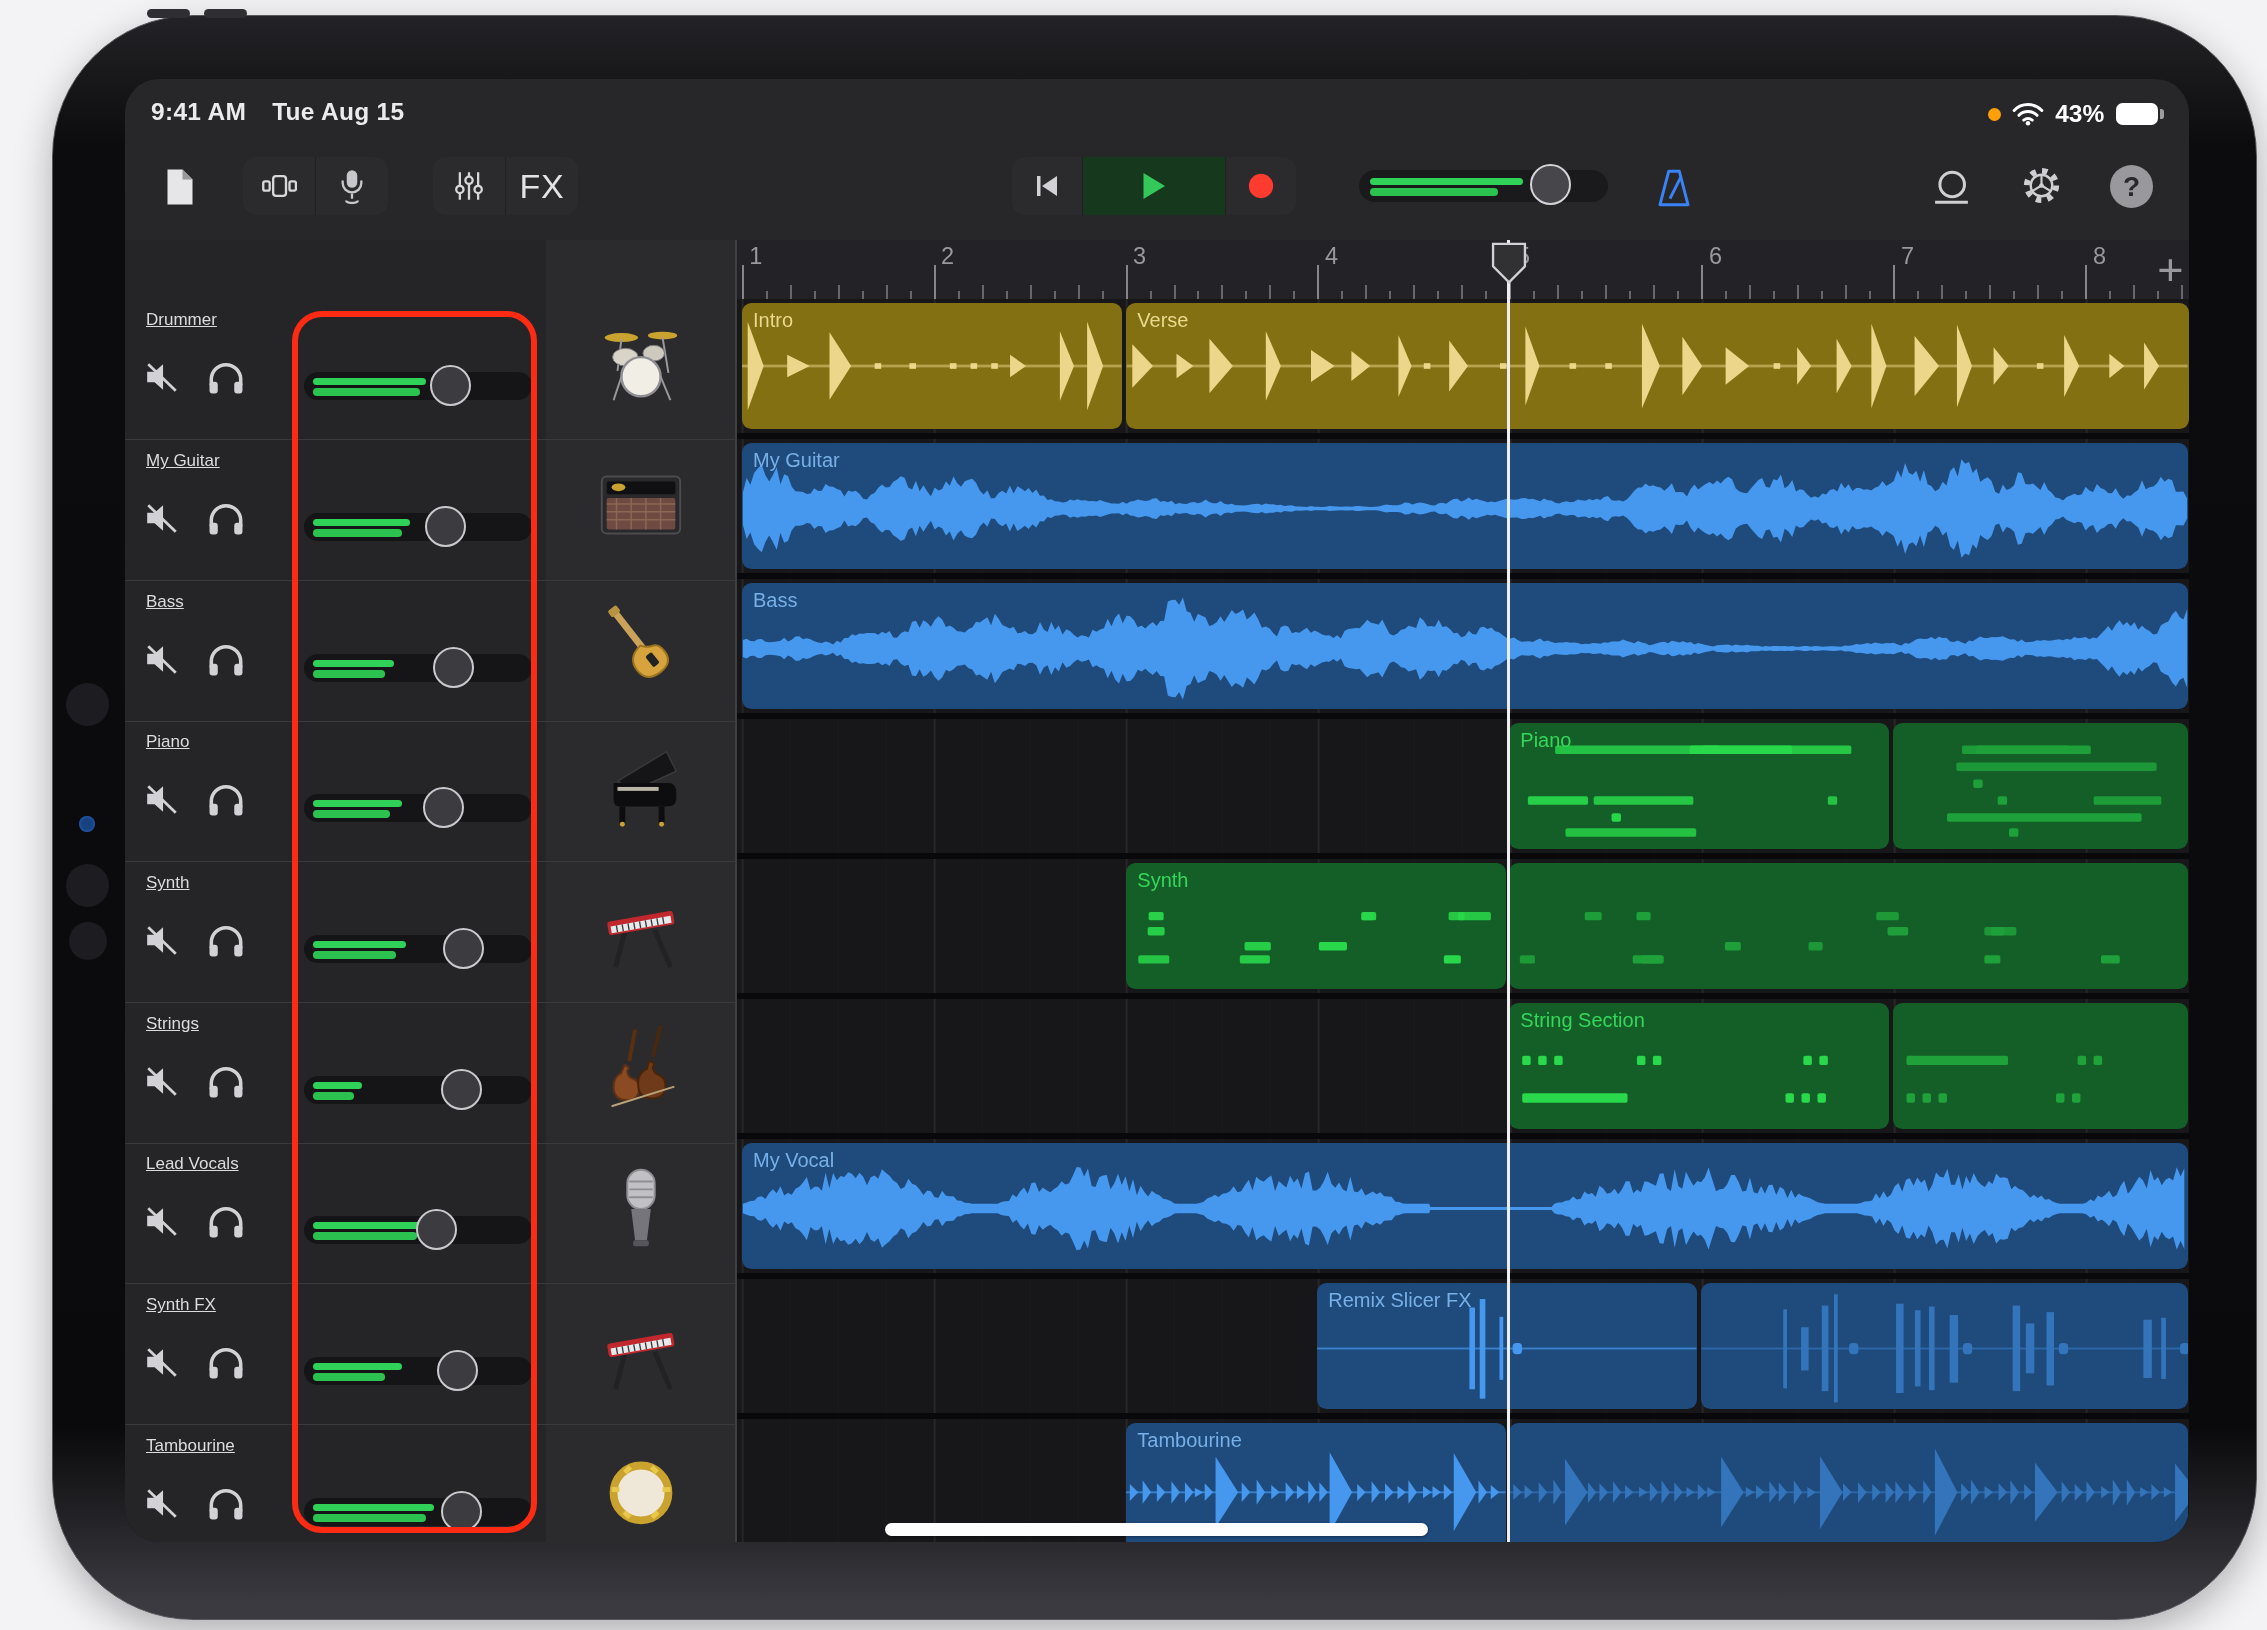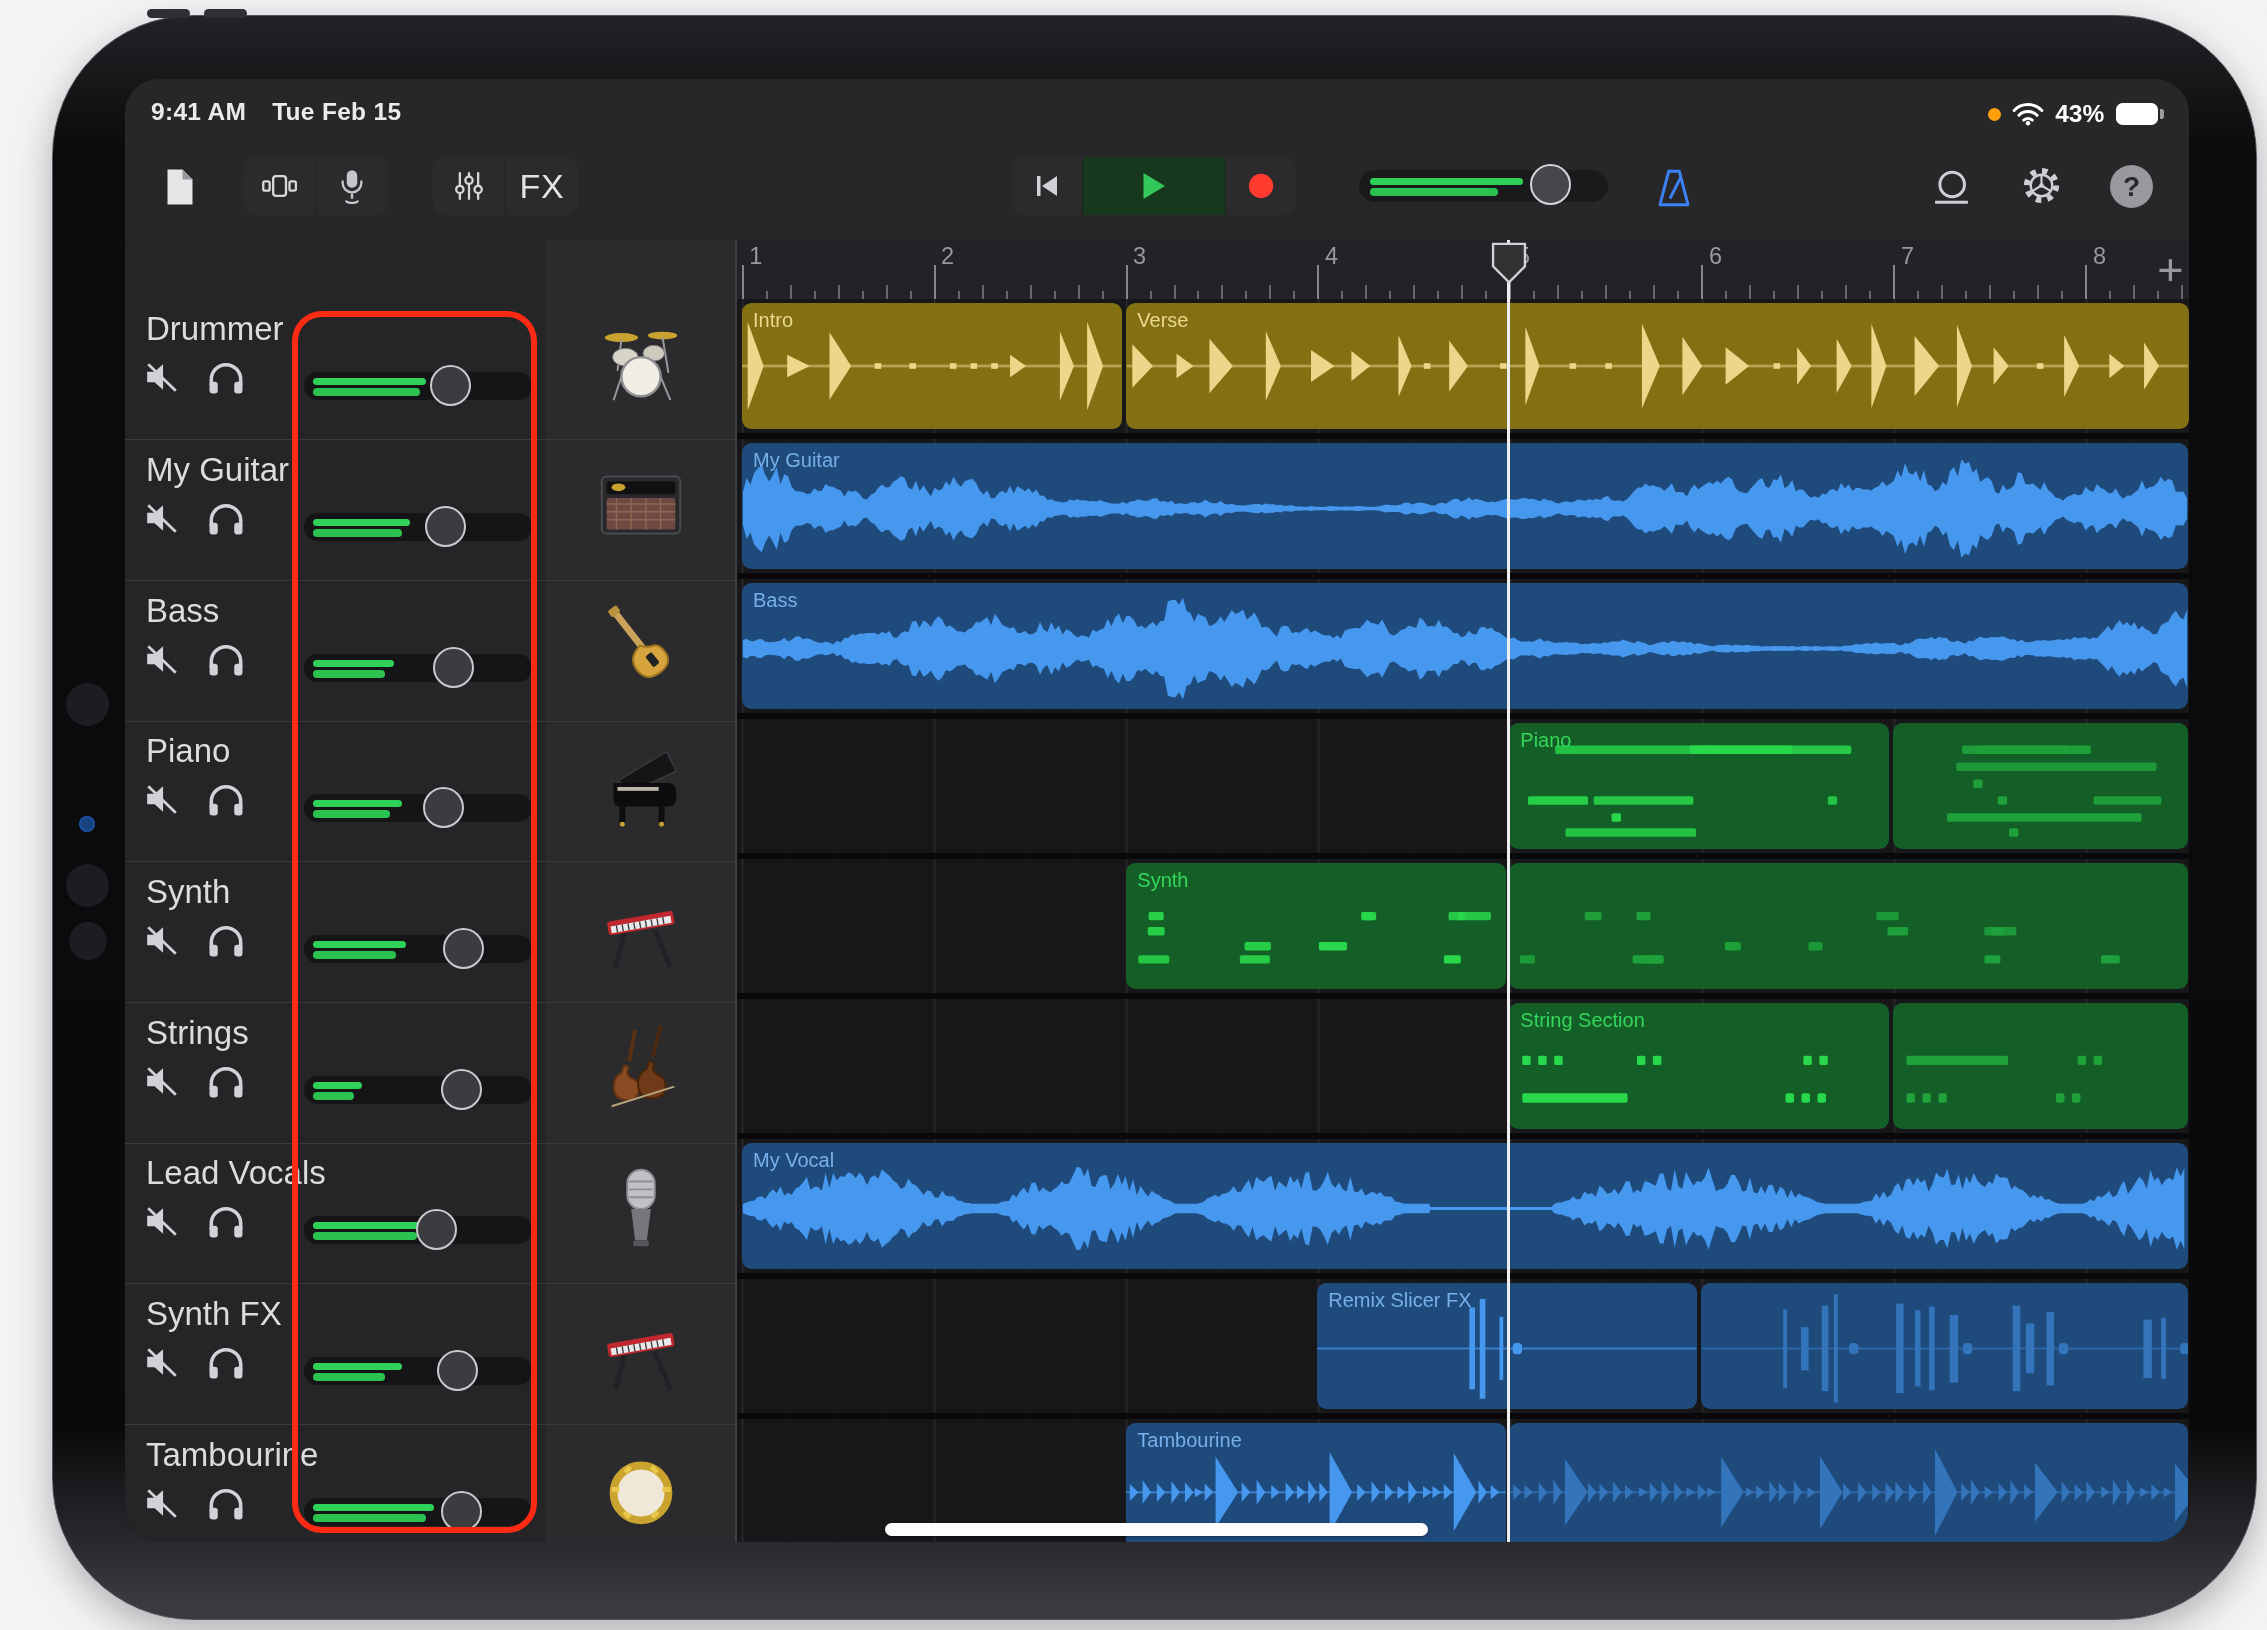--- a/index.html
+++ b/index.html
@@ -44,21 +44,21 @@
   .m-num{position:absolute;top:2.8px;color:#98989d;font-size:23.5px;}
   .tick{position:absolute;bottom:0;width:1.9px;background:#67676d;}
   .tick.major{background:#85858b;}
   .plus{position:absolute;left:2021px;top:166px;width:49px;height:49px;color:#98989d;font-size:45px;
         font-weight:300;display:flex;align-items:center;justify-content:center;}
   
   .leftpanel{position:absolute;left:0;top:161px;width:612px;height:1302px;background:#252528;}
   .iconcol{position:absolute;left:421px;top:0;width:191px;height:100%;background:#2b2b2e;}
   .panel-right-border{position:absolute;left:610px;top:161px;width:1.9px;height:1302px;background:#3f3f43;}
   .thead{position:absolute;left:0;width:612px;box-sizing:border-box;border-bottom:1.9px solid #3a3a3e;}
-  .tname{position:absolute;left:21px;top:11.3px;color:#dcdcdf;font-size:33px;}
+  .tname{position:absolute;left:21px;top:11.3px;color:#dcdcdf;font-size:17px;text-decoration:underline;}
   .icon-btn{position:absolute;width:41px;height:38px;}
   .slider{position:absolute;left:179px;width:228px;height:28px;border-radius:14px;background:#151518;}
   .slider .meter{position:absolute;left:9.4px;height:7.5px;border-radius:3.8px;background:#30d158;}
   .slider .meter.b{background:#2bc250;}
   .slider .knob{position:absolute;top:-6.6px;width:41px;height:41px;border-radius:50%;background:#3c3c40;
                 border:2.8px solid #c9c9ce;box-sizing:border-box;}
   .inst{position:absolute;left:467px;width:98px;height:98px;}
   
   .lanes{position:absolute;left:612px;top:220px;width:1452px;height:1243px;overflow:hidden;}
   .lane{position:relative;width:1452px;height:134px;border-bottom:6.6px solid #09090b;
@@ -91,21 +91,21 @@
     <div class="sensor blue" style="left:26px;top:800px;width:16px;height:16px;"></div>
     <div class="sensor" style="left:13px;top:848px;width:43px;height:43px;"></div>
     <div class="sensor" style="left:16px;top:906px;width:38px;height:38px;"></div>
   </div>
 
   <div class="screen">
     <div class="topband"></div>
 
     <div class="status-left">
       <span>9:41 AM</span>
-      <span>Tue Feb 15</span>
+      <span>Tue Aug 15</span>
     </div>
     <div class="status-right">
       <span class="privacy-dot"></span>
       <svg width="32" height="24.5" viewBox="0 0 30 23">
         <path d="M2 8 a18 18 0 0 1 26 0" stroke="#fff" stroke-width="2.8" fill="none" stroke-linecap="round"></path>
         <path d="M6.5 12.5 a12 12 0 0 1 17 0" stroke="#fff" stroke-width="2.8" fill="none" stroke-linecap="round"></path>
         <path d="M11 17 a6.5 6.5 0 0 1 8 0" stroke="#fff" stroke-width="2.8" fill="none" stroke-linecap="round"></path>
         <circle cx="15" cy="20" r="2.1" fill="#fff"></circle>
       </svg>
       <span>43%</span>

